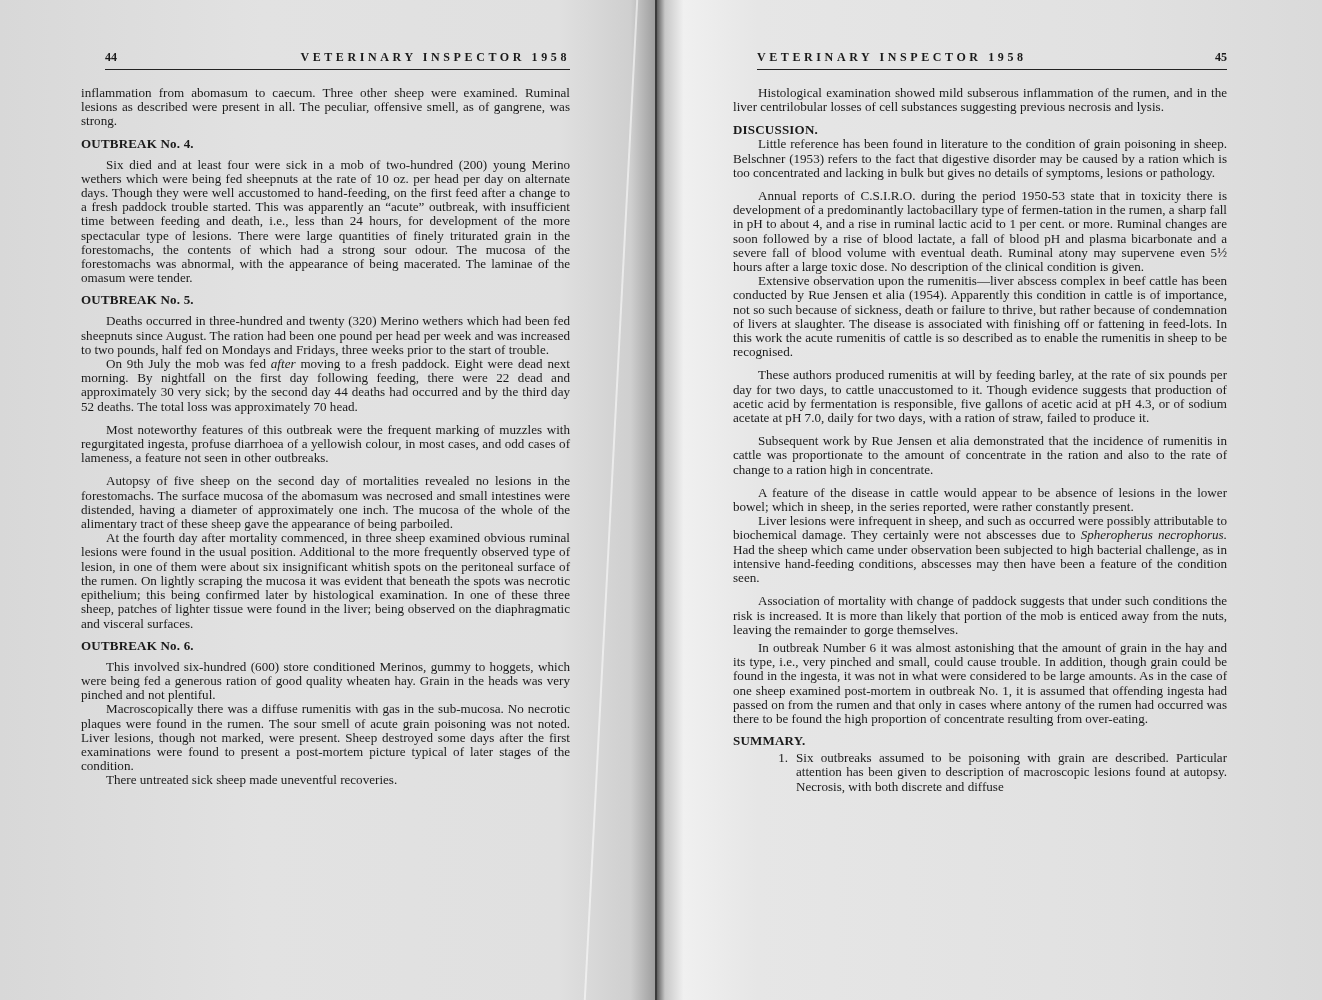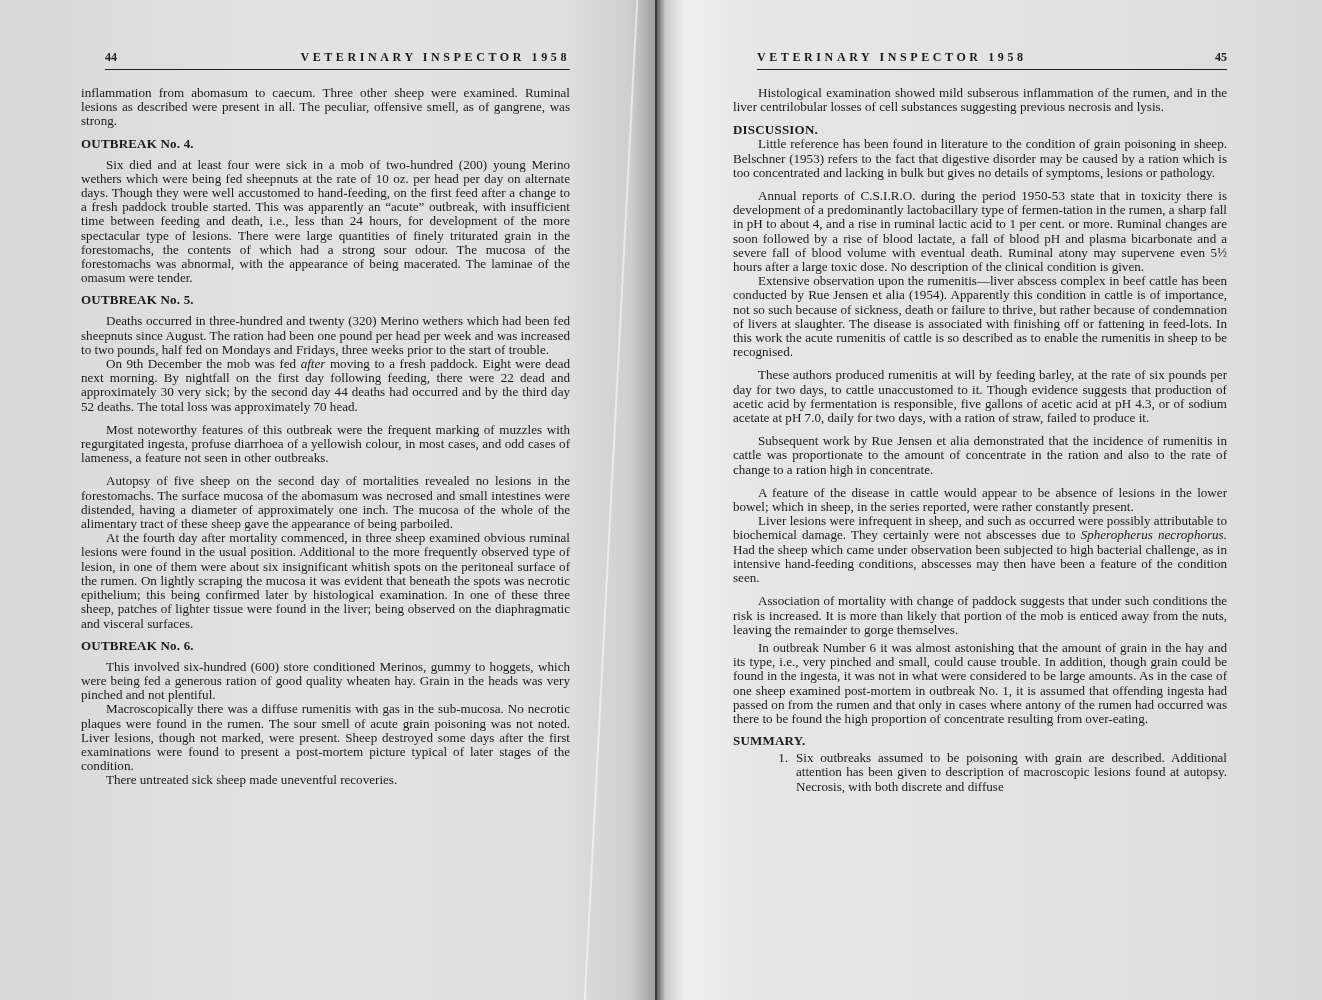--- a/index.html
+++ b/index.html
@@ -66,21 +66,21 @@
       <div class="running-head">
         <span class="num">44</span>
         <span class="title">VETERINARY INSPECTOR 1958</span>
       </div>
 
       <p class="noindent">inflammation from abomasum to caecum.  Three other sheep were examined. Ruminal lesions as described were present in all.  The peculiar, offensive smell, as of gangrene, was strong.</p>
       <h3>OUTBREAK No. 4.</h3>
       <p>Six died and at least four were sick in a mob of two-hundred (200) young Merino wethers which were being fed sheepnuts at the rate of 10 oz. per head per day on alternate days. Though they were well accustomed to hand-feeding, on the first feed after a change to a fresh paddock trouble started.  This was apparently an “acute” outbreak, with insufficient time between feeding and death, i.e., less than 24 hours, for development of the more spectacular type of lesions.  There were large quantities of finely triturated grain in the forestomachs, the contents of which had a strong sour odour.  The mucosa of the forestomachs was abnormal, with the appearance of being macerated.  The laminae of the omasum were tender.</p>
       <h3>OUTBREAK No. 5.</h3>
       <p>Deaths occurred in three-hundred and twenty (320) Merino wethers which had been fed sheepnuts since August.  The ration had been one pound per head per week and was increased to two pounds, half fed on Mondays and Fridays, three weeks prior to the start of trouble.</p>
-      <p><span>On 9th December the mob was fed </span><em>after</em><span> moving to a fresh paddock. Eight were dead next morning.  By nightfall on the first day following feeding, there were 22 dead and approximately 30 very sick; by the second day 44 deaths had occurred and by the third day 52 deaths.  The total loss was approximately 70 head.</span></p>
+      <p><span>On 9th July the mob was fed </span><em>after</em><span> moving to a fresh paddock. Eight were dead next morning.  By nightfall on the first day following feeding, there were 22 dead and approximately 30 very sick; by the second day 44 deaths had occurred and by the third day 52 deaths.  The total loss was approximately 70 head.</span></p>
       <p class="gap">Most noteworthy features of this outbreak were the frequent marking of muzzles with regurgitated ingesta, profuse diarrhoea of a yellowish colour, in most cases, and odd cases of lameness, a feature not seen in other outbreaks.</p>
       <p class="gap">Autopsy of five sheep on the second day of mortalities revealed no lesions in the forestomachs.  The surface mucosa of the abomasum was necrosed and small intestines were distended, having a diameter of approximately one inch. The mucosa of the whole of the alimentary tract of these sheep gave the appearance of being parboiled.</p>
       <p>At the fourth day after mortality commenced, in three sheep examined obvious ruminal lesions were found in the usual position.  Additional to the more frequently observed type of lesion, in one of them were about six insignificant whitish spots on the peritoneal surface of the rumen.  On lightly scraping the mucosa it was evident that beneath the spots was necrotic epithelium; this being confirmed later by histological examination.  In one of these three sheep, patches of lighter tissue were found in the liver; being observed on the diaphragmatic and visceral surfaces.</p>
       <h3>OUTBREAK No. 6.</h3>
       <p>This involved six-hundred (600) store conditioned Merinos, gummy to hoggets, which were being fed a generous ration of good quality wheaten hay. Grain in the heads was very pinched and not plentiful.</p>
       <p>Macroscopically there was a diffuse rumenitis with gas in the sub-mucosa. No necrotic plaques were found in the rumen.  The sour smell of acute grain poisoning was not noted.  Liver lesions, though not marked, were present. Sheep destroyed some days after the first examinations were found to present a post-mortem picture typical of later stages of the condition.</p>
       <p>There untreated sick sheep made uneventful recoveries.</p>
     </div>
   </div>
 
@@ -100,18 +100,18 @@
       <p>Extensive observation upon the rumenitis—liver abscess complex in beef cattle has been conducted by Rue Jensen et alia (1954).   Apparently this condition in cattle is of importance, not so such because of sickness, death or failure to thrive, but rather because of condemnation of livers at slaughter. The disease is associated with finishing off or fattening in feed-lots.  In this work the acute rumenitis of cattle is so described as to enable the rumenitis in sheep to be recognised.</p>
       <p class="gap">These authors produced rumenitis at will by feeding barley, at the rate of six pounds per day for two days, to cattle unaccustomed to it.  Though evidence suggests that production of acetic acid by fermentation is responsible, five gallons of acetic acid at pH 4.3, or of sodium acetate at pH 7.0, daily for two days, with a ration of straw, failed to produce it.</p>
       <p class="gap">Subsequent work by Rue Jensen et alia demonstrated that the incidence of rumenitis in cattle was proportionate to the amount of concentrate in the ration and also to the rate of change to a ration high in concentrate.</p>
       <p class="gap">A feature of the disease in cattle would appear to be absence of lesions in the lower bowel; which in sheep, in the series reported, were rather constantly present.</p>
       <p><span>Liver lesions were infrequent in sheep, and such as occurred were possibly attributable to biochemical damage.  They certainly were not abscesses due to </span><em>Spheropherus necrophorus.</em><span>  Had the sheep which came under observation been subjected to high bacterial challenge, as in intensive hand-feeding conditions, abscesses may then have been a feature of the condition seen.</span></p>
       <p class="gap">Association of mortality with change of paddock suggests that under such conditions the risk is increased.  It is more than likely that portion of the mob is enticed away from the nuts, leaving the remainder to gorge themselves.</p>
       <p style="margin-top:4px">In outbreak Number 6 it was almost astonishing that the amount of grain in the hay and its type, i.e., very pinched and small, could cause trouble.  In addition, though grain could be found in the ingesta, it was not in what were considered to be large amounts.  As in the case of one sheep examined post-mortem in outbreak No. 1, it is assumed that offending ingesta had passed on from the rumen and that only in cases where antony of the rumen had occurred was there to be found the high proportion of concentrate resulting from over-eating.</p>
       <h3 class="tight" style="margin-top:8px">SUMMARY.</h3>
       <div class="summary-item">
         <span class="n">1.</span>
-        <span class="t">Six outbreaks assumed to be poisoning with grain are described. Additional attention has been given to description of macroscopic lesions found at autopsy.  Necrosis, with both discrete and diffuse</span>
+        <span class="t">Six outbreaks assumed to be poisoning with grain are described. Particular attention has been given to description of macroscopic lesions found at autopsy.  Necrosis, with both discrete and diffuse</span>
       </div>
     </div>
   </div>
 
 </div>
 
 </body></html>

